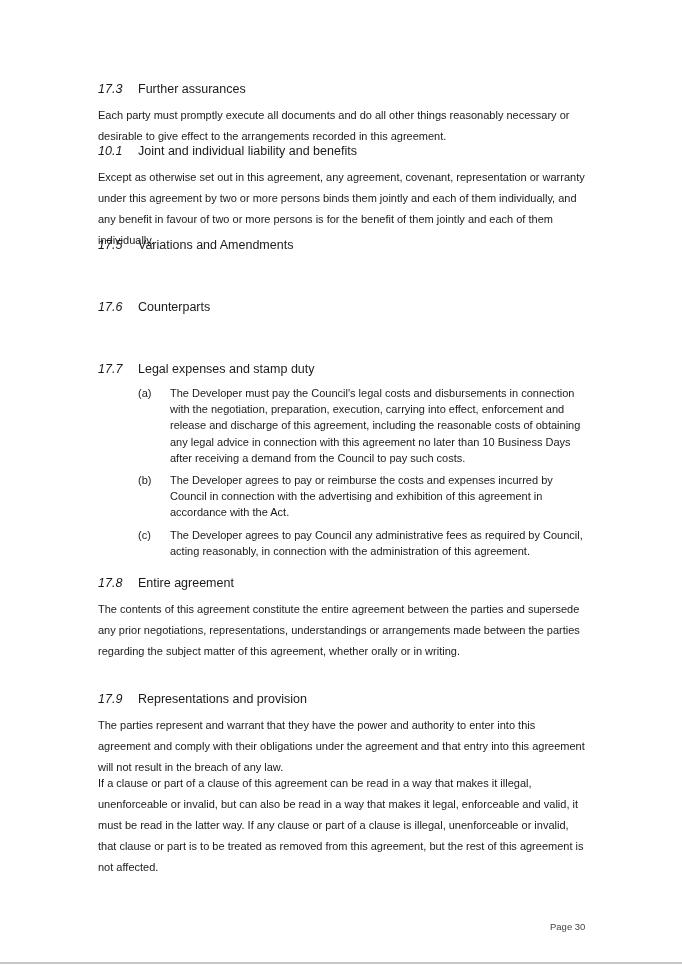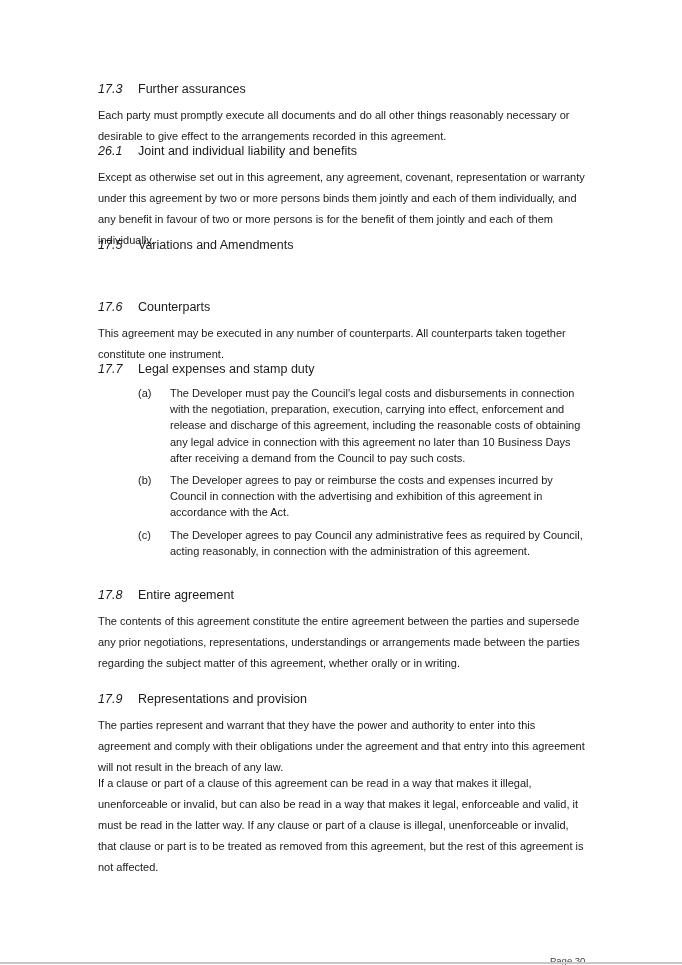--- a/index.html
+++ b/index.html
@@ -10,56 +10,55 @@
   .page { position: absolute; left: 0; top: 0; width: 682px; height: 962px; background: #fff; }
   .bottom-rule { position: absolute; left: 0; top: 962px; width: 682px; height: 2px; background: #c8c8c8; }
   .clause { position: absolute; left: 98px; width: 490px; }
   .heading { position: relative; height: 20px; text-align: center; }
   .num { position: absolute; left: 0; top: 0; font-size: 12.5px; font-style: italic; }
   .title { position: absolute; left: 40px; top: 0; font-size: 12.5px; }
   .body { font-size: 11px; line-height: 21px; margin-top: 3px; }
   .sub { position: relative; margin-left: 40px; margin-top: 3px; font-size: 11px; line-height: 16.2px; }
   .sub .lbl { position: absolute; left: 0; top: 0; }
   .sub .txt { margin-left: 32px; }
-  .footer { position: absolute; left: 550px; top: 955px; font-size: 9.5px; color: #444; }
+  .footer { position: absolute; left: 550px; top: 921px; font-size: 9.5px; color: #444; }
 </style>
 </head>
 <body>
 
 <div class="page">
 
   <div class="clause" style="top:82px">
     <div class="heading">
         <span class="num">17.3</span>
         <span class="title">Further assurances</span>
       </div>
     <div class="body">Each party must promptly execute all documents and do all other things reasonably necessary or desirable to give effect to the arrangements recorded in this agreement.</div>
   </div>
 
   <div class="clause" style="top:144px">
     <div class="heading">
-        <span class="num">26.1</span>
+        <span class="num">10.1</span>
         <span class="title">Joint and individual liability and benefits</span>
       </div>
     <div class="body">Except as otherwise set out in this agreement, any agreement, covenant, representation or warranty under this agreement by two or more persons binds them jointly and each of them individually, and any benefit in favour of two or more persons is for the benefit of them jointly and each of them individually.</div>
   </div>
 
   <div class="clause" style="top:238px">
     <div class="heading">
         <span class="num">17.5</span>
         <span class="title">Variations and Amendments</span>
       </div>
   </div>
 
   <div class="clause" style="top:300px">
     <div class="heading">
         <span class="num">17.6</span>
         <span class="title">Counterparts</span>
       </div>
-    <div class="body">This agreement may be executed in any number of counterparts. All counterparts taken together constitute one instrument.</div>
   </div>
 
   <div class="clause" style="top:362px">
     <div class="heading">
         <span class="num">17.7</span>
         <span class="title">Legal expenses and stamp duty</span>
       </div>
     <div class="sub">
       <span class="lbl">(a)</span>
       <div class="txt">The Developer must pay the Council's legal costs and disbursements in connection with the negotiation, preparation, execution, carrying into effect, enforcement and release and discharge of this agreement, including the reasonable costs of obtaining any legal advice in connection with this agreement no later than 10 Business Days after receiving a demand from the Council to pay such costs.</div>
@@ -67,21 +66,21 @@
     <div class="sub" style="margin-top:6px">
       <span class="lbl">(b)</span>
       <div class="txt">The Developer agrees to pay or reimburse the costs and expenses incurred by Council in connection with the advertising and exhibition of this agreement in accordance with the Act.</div>
     </div>
     <div class="sub" style="margin-top:6px">
       <span class="lbl">(c)</span>
       <div class="txt">The Developer agrees to pay Council any administrative fees as required by Council, acting reasonably, in connection with the administration of this agreement.</div>
     </div>
   </div>
 
-  <div class="clause" style="top:588px">
+  <div class="clause" style="top:576px">
     <div class="heading">
         <span class="num">17.8</span>
         <span class="title">Entire agreement</span>
       </div>
     <div class="body">The contents of this agreement constitute the entire agreement between the parties and supersede any prior negotiations, representations, understandings or arrangements made between the parties regarding the subject matter of this agreement, whether orally or in writing.</div>
   </div>
 
   <div class="clause" style="top:692px">
     <div class="heading">
         <span class="num">17.9</span>

